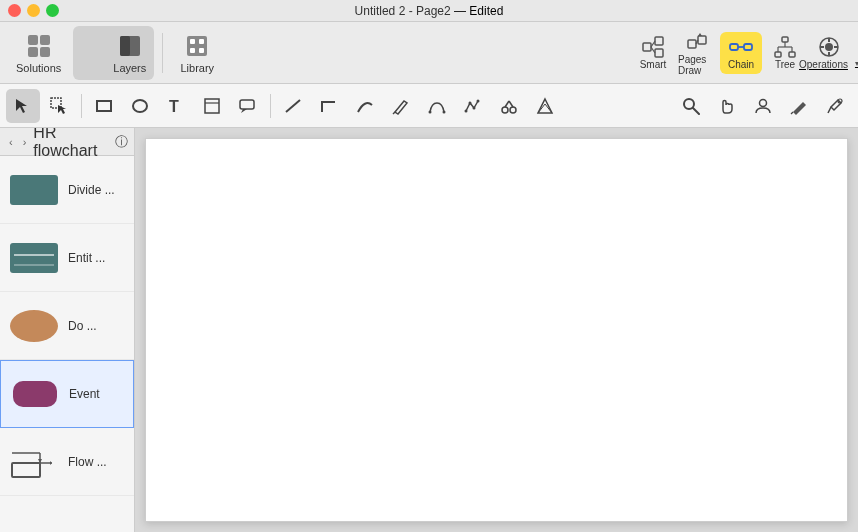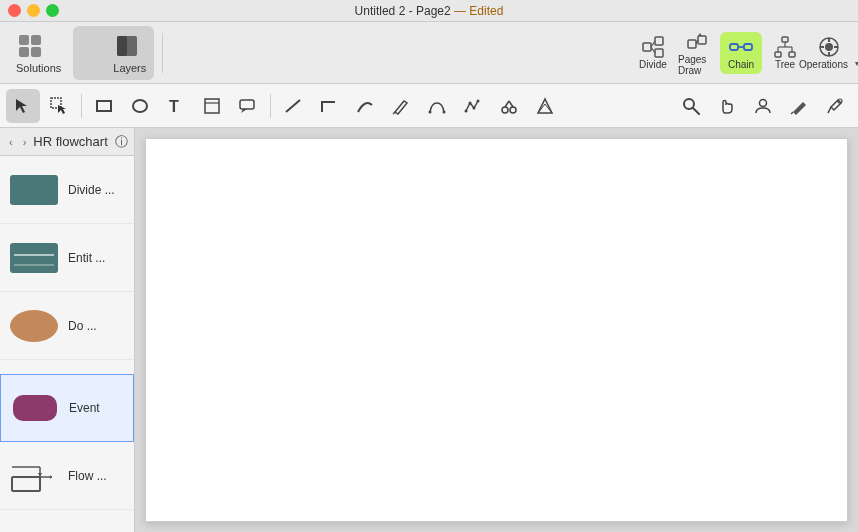--- a/index.html
+++ b/index.html
@@ -40,21 +40,21 @@
       background: #ebebeb;
       border-bottom: 1px solid #ccc;
       display: flex;
       align-items: center;
       padding: 0 8px;
       gap: 4px;
     }
     .toolbar-group {
       display: flex;
       flex-direction: column;
-      align-items: flex-start;
+      align-items: center;
       justify-content: center;
       padding: 4px 8px;
       border-radius: 6px;
       cursor: pointer;
       height: 54px;
       min-width: 52px;
     }
     .toolbar-group.active { background: #d0d0d0; padding-left: 40px; }
     .toolbar-icon {
       width: 28px; height: 28px;
@@ -73,21 +73,21 @@
       align-items: center;
       gap: 2px;
     }
     .toolbar-btn-icon {
       width: 42px; height: 42px;
       display: flex; flex-direction: column; align-items: center; justify-content: center;
       border-radius: 6px;
       cursor: pointer;
       padding: 2px;
     }
-    .toolbar-btn-icon.active { background: #bef264; }
+    .toolbar-btn-icon.active { background: #fde047; }
     .toolbar-btn-icon .icon-img {
       width: 24px; height: 24px;
       display: flex; align-items: center; justify-content: center;
       font-size: 18px;
       color: #444;
     }
     .toolbar-btn-icon .icon-label {
       font-size: 10px;
       color: #333;
     }
@@ -144,21 +144,21 @@
       padding: 0 6px;
       gap: 4px;
     }
     .nav-arrow {
       font-size: 11px;
       color: #666;
       cursor: pointer;
       padding: 2px 3px;
     }
     #breadcrumb-label {
-      font-size: 13px;
+      font-size: 16px;
       color: #333;
       flex: 1;
     }
     .breadcrumb-icon {
       font-size: 13px;
       color: #555;
       cursor: pointer;
     }
     #layer-list {
       flex: 1;
@@ -166,21 +166,21 @@
     }
     .layer-item {
       display: flex;
       align-items: center;
       padding: 6px 8px;
       border-bottom: 1px solid #e8e8e8;
       cursor: pointer;
       gap: 8px;
       height: 68px;
     }
-    .layer-item.selected { background: #e8f0ff; border: 1px solid #6b9ef5; margin-top: 14px; }
+    .layer-item.selected { background: #e8f0ff; border: 1px solid #6b9ef5; }
     .layer-thumbnail {
       width: 52px; height: 48px;
       display: flex; align-items: center; justify-content: center;
       flex-shrink: 0;
       border-radius: 3px;
       overflow: hidden;
     }
     .layer-name {
       font-size: 12px;
       color: #333;
@@ -215,21 +215,21 @@
 </head>
 <body>
 
 <div id="titlebar">
   <div id="window-controls">
     <button class="win-btn win-close"></button>
     <button class="win-btn win-minimize"></button>
     <button class="win-btn win-maximize"></button>
   </div>
   <span id="title-text">
-    <span>Untitled 2 - Page2</span> <span style="color:#a16207;text-align:center;">— Edited</span>
+    <span>Untitled 2 - Page2</span> <span style="color:#000000;text-align:center;">— Edited</span>
   </span>
 </div>
 
 <div id="toolbar1">
 
   <div class="toolbar-group">
     <div class="toolbar-icon">
       <svg width="26" height="26" viewBox="0 0 26 26">
         <rect x="2" y="2" width="10" height="10" rx="2" fill="#888"></rect>
         <rect x="14" y="2" width="10" height="10" rx="2" fill="#888"></rect>
@@ -246,34 +246,46 @@
       <svg width="26" height="26" viewBox="0 0 26 26">
         <rect x="3" y="3" width="20" height="20" rx="2" fill="#666"></rect>
         <rect x="3" y="3" width="10" height="20" rx="2" fill="#444"></rect>
       </svg>
     </div>
     <span class="toolbar-label">Layers</span>
   </div>
 
   <div id="divider1"></div>
 
+  <div class="toolbar-group">
+    <div class="toolbar-icon">
+      <svg width="28" height="28" viewBox="0 0 28 28">
+        <rect x="4" y="4" width="20" height="20" rx="2" fill="#888"></rect>
+        <rect x="7" y="7" width="5" height="5" rx="1" fill="white"></rect>
+        <rect x="16" y="7" width="5" height="5" rx="1" fill="white"></rect>
+        <rect x="7" y="16" width="5" height="5" rx="1" fill="white"></rect>
+        <rect x="16" y="16" width="5" height="5" rx="1" fill="white"></rect>
+      </svg>
+    </div>
+    <span class="toolbar-label">Library</span>
+  </div>
 
   <div id="toolbar1-right">
 
     <div class="toolbar-btn-icon">
       <div class="icon-img">
         <svg width="24" height="24" viewBox="0 0 24 24">
           <rect x="2" y="8" width="8" height="8" rx="1" fill="none" stroke="#555" stroke-width="1.5"></rect>
           <rect x="14" y="2" width="8" height="8" rx="1" fill="none" stroke="#555" stroke-width="1.5"></rect>
           <rect x="14" y="14" width="8" height="8" rx="1" fill="none" stroke="#555" stroke-width="1.5"></rect>
           <line x1="10" y1="12" x2="14" y2="6" stroke="#555" stroke-width="1.2"></line>
           <line x1="10" y1="12" x2="14" y2="18" stroke="#555" stroke-width="1.2"></line>
         </svg>
       </div>
-      <span class="icon-label">Divide</span>
+      <span class="icon-label">Smart</span>
     </div>
 
     <div class="toolbar-btn-icon">
       <div class="icon-img">
         <svg width="24" height="24" viewBox="0 0 24 24">
           <rect x="3" y="10" width="8" height="8" rx="1" fill="none" stroke="#555" stroke-width="1.5"></rect>
           <rect x="13" y="6" width="8" height="8" rx="1" fill="none" stroke="#555" stroke-width="1.5"></rect>
           <line x1="11" y1="14" x2="13" y2="10" stroke="#555" stroke-width="1.2"></line>
           <polygon points="13,6 15,3 17,6" fill="#555"></polygon>
         </svg>
@@ -312,21 +324,21 @@
         <div class="icon-img">
           <svg width="24" height="24" viewBox="0 0 24 24">
             <circle cx="12" cy="12" r="9" fill="none" stroke="#555" stroke-width="1.5"></circle>
             <circle cx="12" cy="12" r="4" fill="#555"></circle>
             <line x1="12" y1="3" x2="12" y2="7" stroke="#555" stroke-width="2"></line>
             <line x1="12" y1="17" x2="12" y2="21" stroke="#555" stroke-width="2"></line>
             <line x1="3" y1="12" x2="7" y2="12" stroke="#555" stroke-width="2"></line>
             <line x1="17" y1="12" x2="21" y2="12" stroke="#555" stroke-width="2"></line>
           </svg>
         </div>
-        <div style="display:flex; align-items:flex-start; gap:7px;">
+        <div style="display:flex; align-items:flex-start; gap:7px;text-decoration:underline;">
           <span class="icon-label">Operations</span>
           <span style="font-size:8px;color:#555;">▾</span>
         </div>
       </div>
     </div>
   </div>
 </div>
 
 <div id="toolbar2">
 

